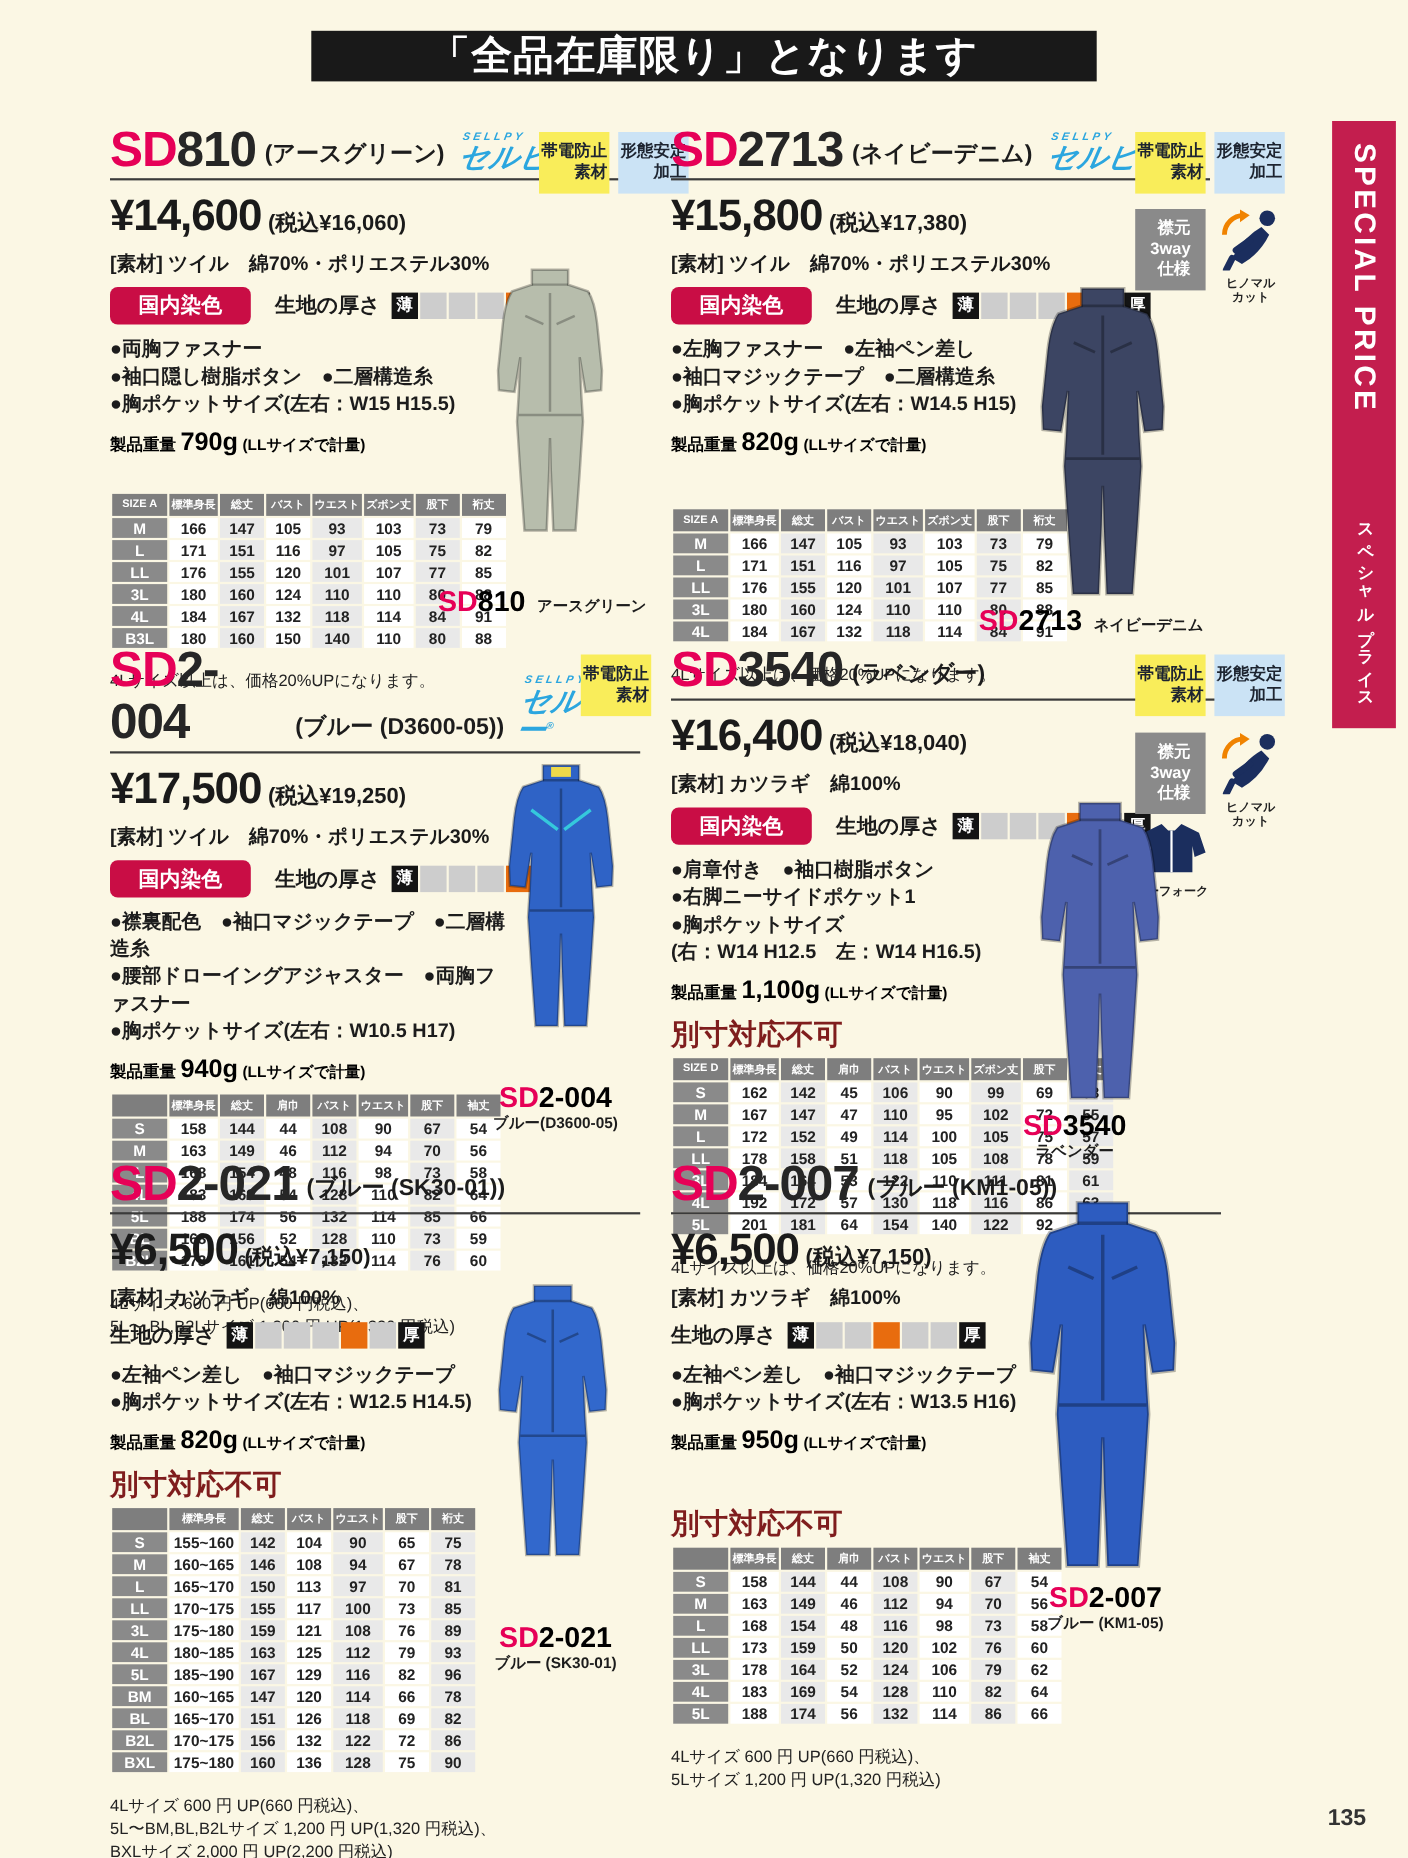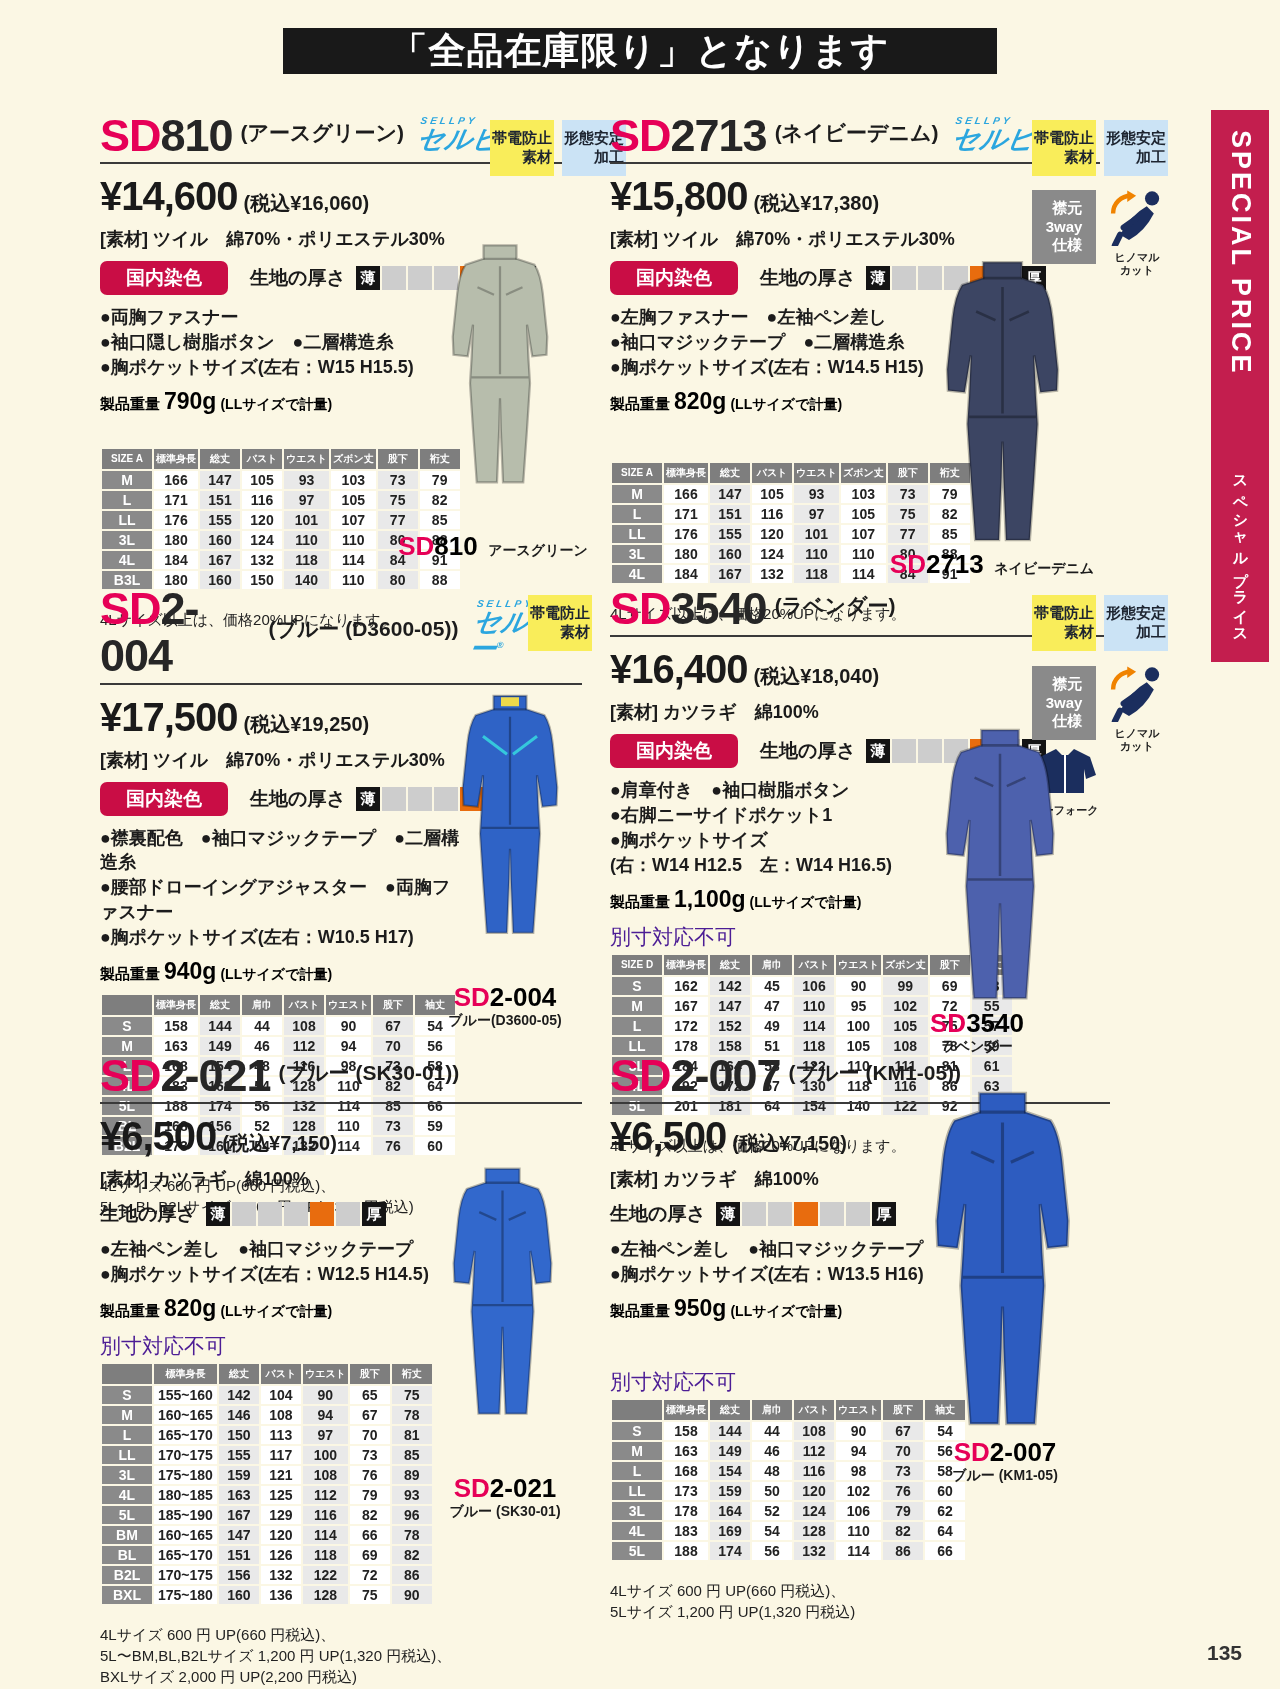--- a/index.html
+++ b/index.html
@@ -13,21 +13,21 @@
   
   .ribbon{position:absolute;left:1211px;top:110px;width:58px;height:552px;background:#C31E4E;
     display:flex;flex-direction:column;align-items:center;justify-content:space-between;padding:20px 0 24px;box-sizing:border-box;}
   .sp-en{writing-mode:vertical-rl;color:#fff;font-size:27px;font-weight:800;letter-spacing:3px;}
   .sp-jp{writing-mode:vertical-rl;color:#fff;font-size:15px;font-weight:700;letter-spacing:2px;}
 
   .page-num{position:absolute;right:38px;bottom:24px;font-size:21px;font-weight:800;color:#333;}
 
   
   .product{position:absolute;}
-  .title-row{display:flex;align-items:center;}
+  .title-row{display:flex;align-items:flex-end;}
   .code{font-size:45px;font-weight:900;line-height:1.05;letter-spacing:-1px;}
   .code .sd{color:#E60057;}
   .code .num{color:#262626;}
   .cname{font-size:21px;font-weight:800;color:#1c1c1c;margin-left:8px;padding-bottom:6px;white-space:nowrap;}
   .sellpy{display:inline-block;margin-left:14px;padding-bottom:2px;transform:skewX(-10deg);line-height:1;}
   .sellpy .en{display:block;color:#2BA6DF;font-size:10px;font-weight:700;letter-spacing:3px;font-style:italic;}
   .sellpy .jp{display:block;color:#2BA6DF;font-size:27px;font-weight:900;font-style:italic;}
   .sellpy sup{font-size:9px;}
   .rule{border-bottom:2px solid #3a3a3a;margin-top:3px;}
   .price-row{margin-top:10px;}
@@ -38,21 +38,21 @@
   .pill{background:#C90D45;color:#fff;font-size:19px;font-weight:800;padding:4px 26px;border-radius:7px;margin-right:22px;}
   .th-label{font-size:19px;font-weight:800;color:#1a1a1a;margin-right:10px;}
   .sc{display:inline-block;width:24px;height:24px;background:#CDCDCD;margin-right:2px;vertical-align:middle;}
   .sc.on{background:#E86C0E;}
   .sc.end{background:#141414;color:#fff;font-size:15px;line-height:24px;text-align:center;font-weight:700;}
   .features{margin-top:10px;font-size:18px;font-weight:700;color:#1c1c1c;line-height:1.38;max-width:360px;}
   .weight-row{margin-top:8px;}
   .wl{font-size:15px;font-weight:800;}
   .wv{font-size:23px;font-weight:800;margin:0 4px;}
   .wn{font-size:14px;font-weight:700;}
-  .nocustom{font-size:21px;font-weight:400;color:#4c1d95;margin-top:10px;}
+  .nocustom{font-size:26px;font-weight:700;color:#7f1d1d;margin-top:10px;}
   table.sizes{border-collapse:separate;border-spacing:2px;width:fit-content;}
   table.sizes th.h{background:#7E7E7E;color:#fff;font-size:10px;font-weight:700;padding:3px 2px;min-width:34px;}
   table.sizes th.h0{background:#7E7E7E;color:#fff;font-size:10px;font-weight:800;padding:3px 3px;min-width:42px;}
   table.sizes th.rl{background:#8A8A8A;color:#fff;font-size:14px;font-weight:800;padding:1px 4px;min-width:42px;}
   table.sizes td{font-size:14px;font-weight:700;color:#222;text-align:center;padding:1px 4px;background:#fff;min-width:32px;}
   table.sizes td.alt{background:#E9E9E9;}
   .footnote{font-size:15px;font-weight:500;color:#222;margin-top:18px;white-space:pre-line;line-height:1.4;}
 
   .badge{position:absolute;display:flex;align-items:center;justify-content:center;text-align:right;
     white-space:pre-line;font-weight:800;font-size:15px;line-height:1.25;width:64px;height:56px;}

